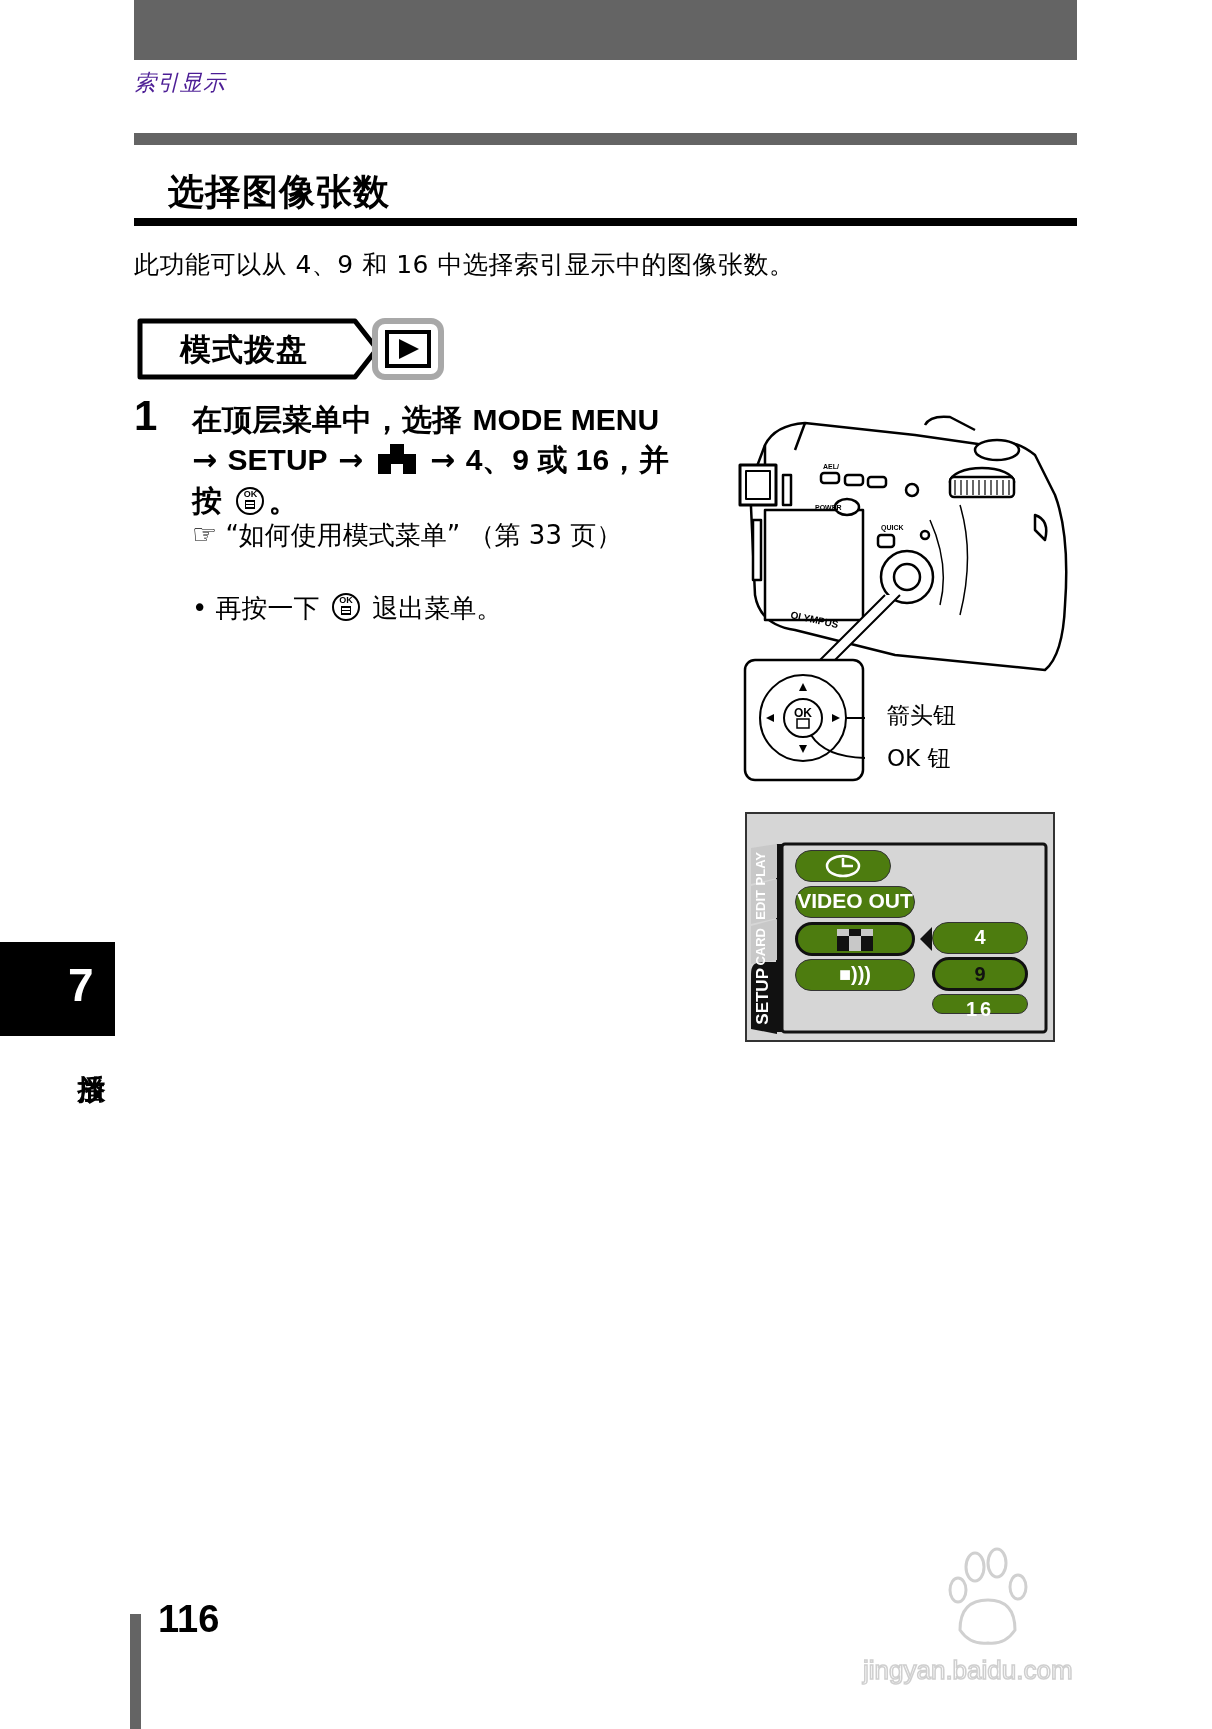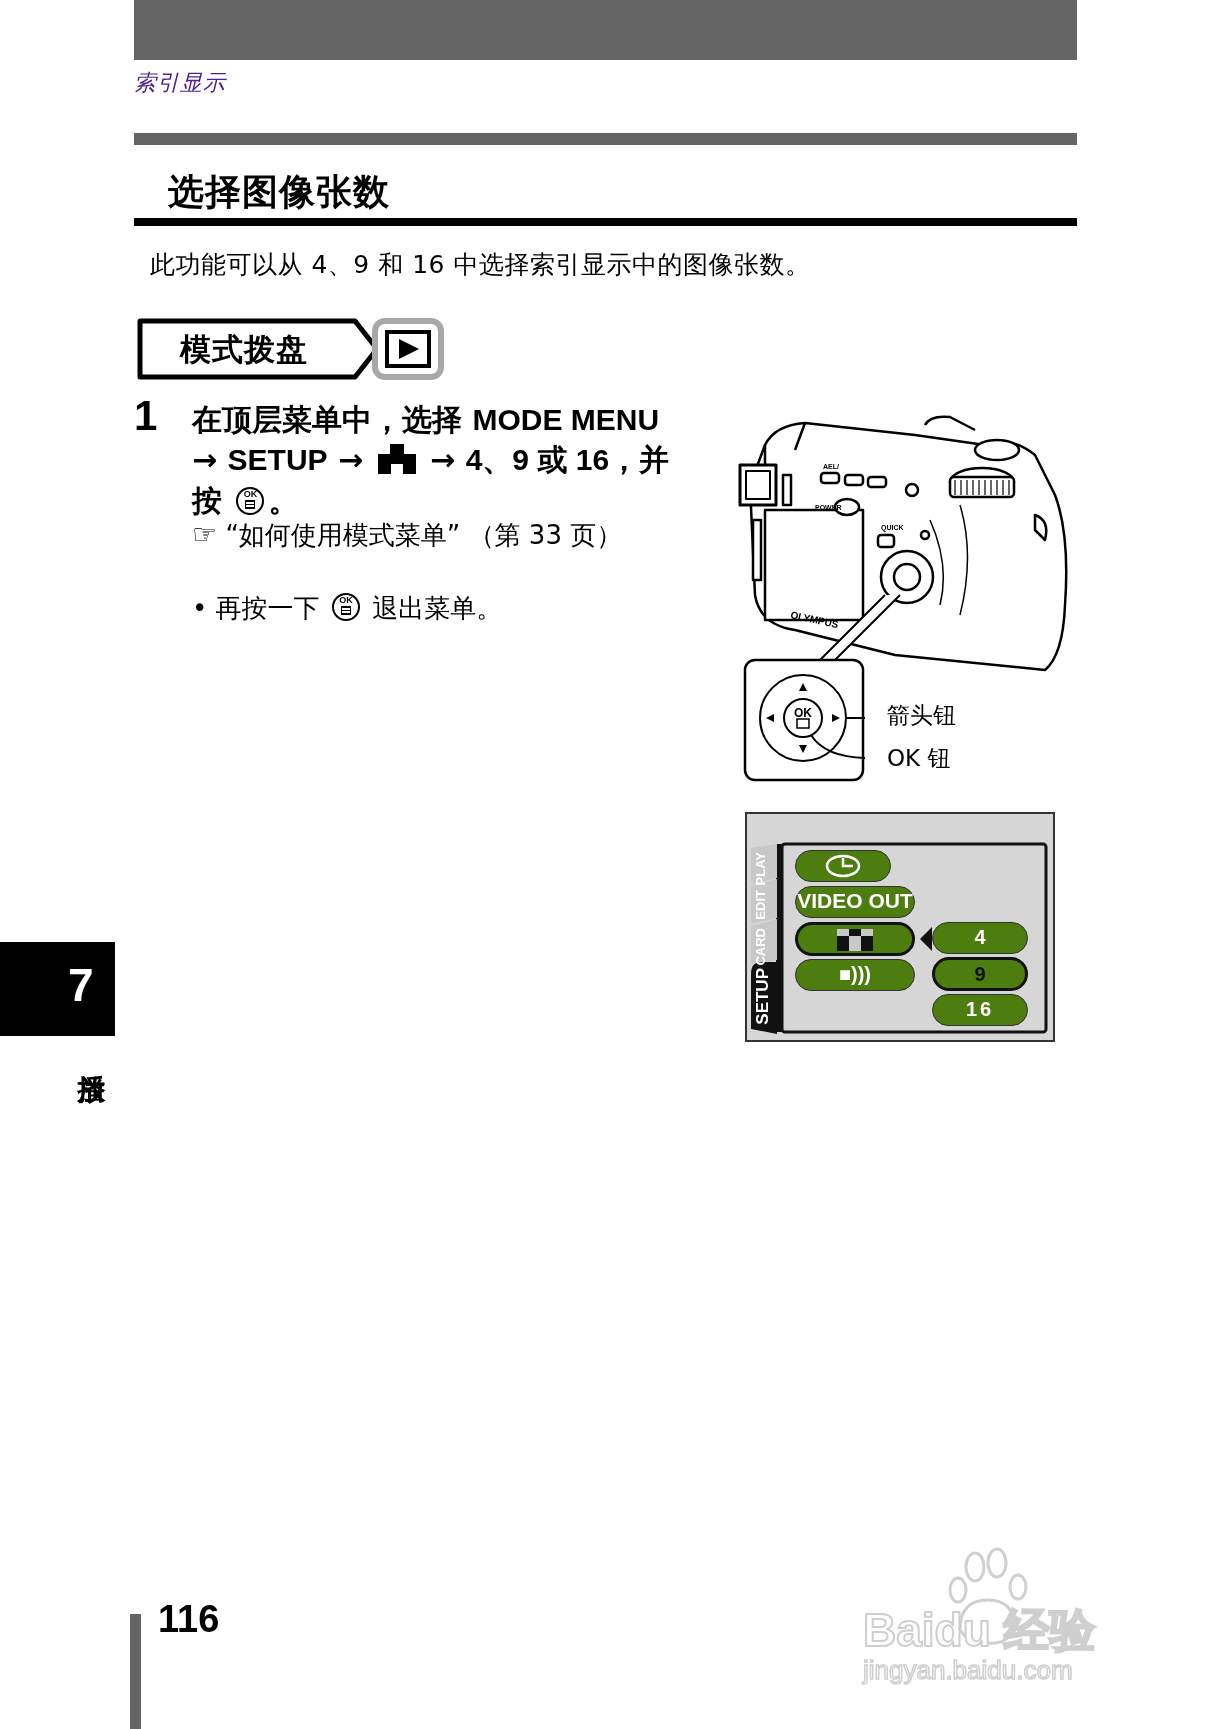--- a/index.html
+++ b/index.html
@@ -4,21 +4,21 @@
 <style>
   html, body { margin:0; padding:0; }
   body { width:1212px; height:1729px; position:relative; background:#ffffff; overflow:hidden;
          font-family:"DejaVu Sans","Liberation Sans",sans-serif; color:#000; }
   .abs { position:absolute; }
   .top-bar { left:134px; top:0; width:943px; height:60px; background:#646464; }
   .section-header { left:134px; top:68px; font-size:22px; font-style:italic; color:#4c1d95; letter-spacing:1px; }
   .sep-bar { left:134px; top:133px; width:943px; height:12px; background:#646464; }
   .page-title { left:134px; top:168px; font-size:36px; font-weight:bold; letter-spacing:1px;margin-left:34px; }
   .title-rule { left:134px; top:218px; width:943px; height:8px; background:#000; }
-  .intro { left:134px; top:248px; font-size:25px; letter-spacing:0.5px;margin-left:16px; }
+  .intro { left:134px; top:248px; font-size:25px; letter-spacing:0.5px; }
   .mode-badge { left:137px; top:318px; width:310px; height:62px; }
   .mode-label { left:180px; top:329px; font-size:31px; font-weight:bold; letter-spacing:1px; }
   .step-num { left:134px; top:392px; font-size:42px; font-weight:bold; font-family:"Liberation Sans",sans-serif; }
   .step-line { left:192px; font-size:30px; font-weight:bold; white-space:nowrap; }
   .step-line b { font-family:"Liberation Sans",sans-serif;text-align:right; }
   .ref-line { left:192px; top:518px; font-size:26px; white-space:nowrap; }
   .bullet-line { left:192px; top:591px; font-size:26px; white-space:nowrap; }
   .ok-glyph { display:inline-block; width:28px; height:28px; border:2.5px solid #000; border-radius:50%;
               vertical-align:-4px; position:relative; margin:0 4px; box-sizing:border-box; }
   .ok-glyph .t { position:absolute; top:1px; left:0; width:100%; text-align:center; font-size:9px; font-weight:bold; line-height:9px; font-family:"Liberation Sans",sans-serif;}
@@ -166,35 +166,34 @@
       </svg>
   </div>
   <div class="pill" style="left:48px;top:145px;width:120px;height:32px;font-size:20px;line-height:28px;">
     <span>■)))</span>
   </div>
   <svg class="abs" style="left:173px;top:113px" width="12" height="24" viewBox="0 0 12 24">
       <polygon points="12,0 0,12 12,24" fill="#111"></polygon>
     </svg>
   <div class="pill" style="left:185px;top:108px;width:96px;height:32px;line-height:28px;font-size:20px;">4</div>
   <div class="pill sel" style="left:185px;top:143px;width:96px;height:34px;line-height:28px;font-size:20px;color:#111;">9</div>
-  <div class="pill" style="left:185px;top:180px;width:96px;height:32px;line-height:28px;font-size:20px;letter-spacing:3px;">16</div>
+  <div class="pill" style="left:185px;top:180px;width:96px;height:20px;line-height:28px;font-size:20px;letter-spacing:3px;">16</div>
 </div>
 
 <div class="abs chapter-tab"></div>
 <div class="abs chapter-num">7</div>
 <div class="abs chapter-label">播放</div>
 
 <div class="abs page-bar"></div>
 <div class="abs page-num">116</div>
 
 <div class="abs watermark">
   <svg width="290" height="140" viewBox="0 0 290 140">
     <g fill="none" stroke="#d0d0d0" stroke-width="3">
       <ellipse cx="120" cy="22" rx="9" ry="14"></ellipse>
         <ellipse cx="142" cy="18" rx="9" ry="14"></ellipse>
       <ellipse cx="103" cy="45" rx="8" ry="12"></ellipse>
         <ellipse cx="163" cy="42" rx="8" ry="12"></ellipse>
       <path d="M105 85 Q105 55 133 55 Q160 55 160 85 Q150 100 133 98 Q115 100 105 85 Z"></path>
     </g>
   </svg>
-  <div style="position:absolute;left:8px;top:55px;font:bold 46px 'Liberation Sans',sans-serif;color:#ffffff;-webkit-text-stroke:2px #cfcfcf;">Baidu 经验</div>
   <div style="position:absolute;left:8px;top:110px;font:26px 'Liberation Sans',sans-serif;color:#fff;-webkit-text-stroke:1.5px #cfcfcf;">jingyan.baidu.com</div>
 </div>
 
 </body></html>

